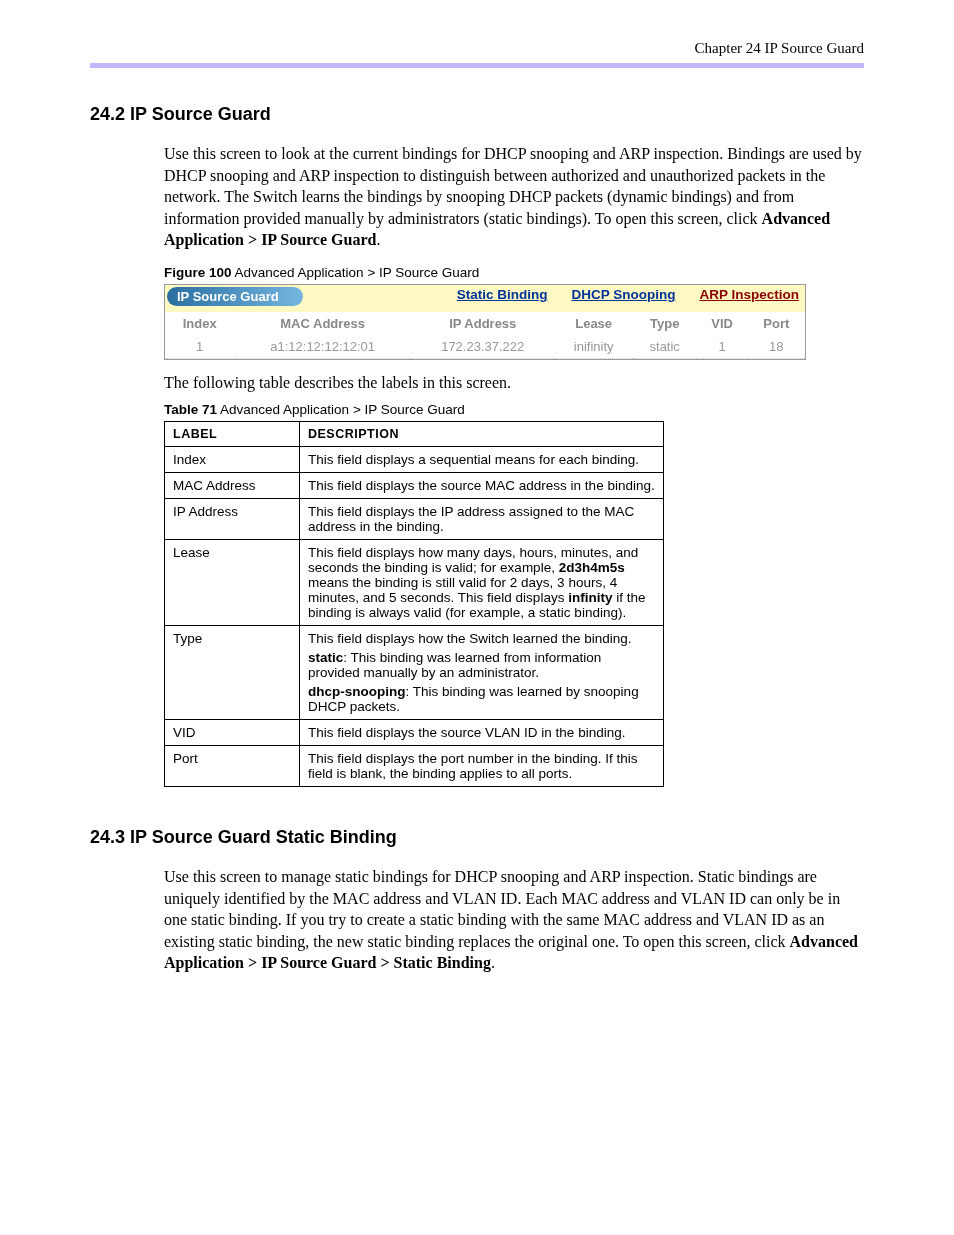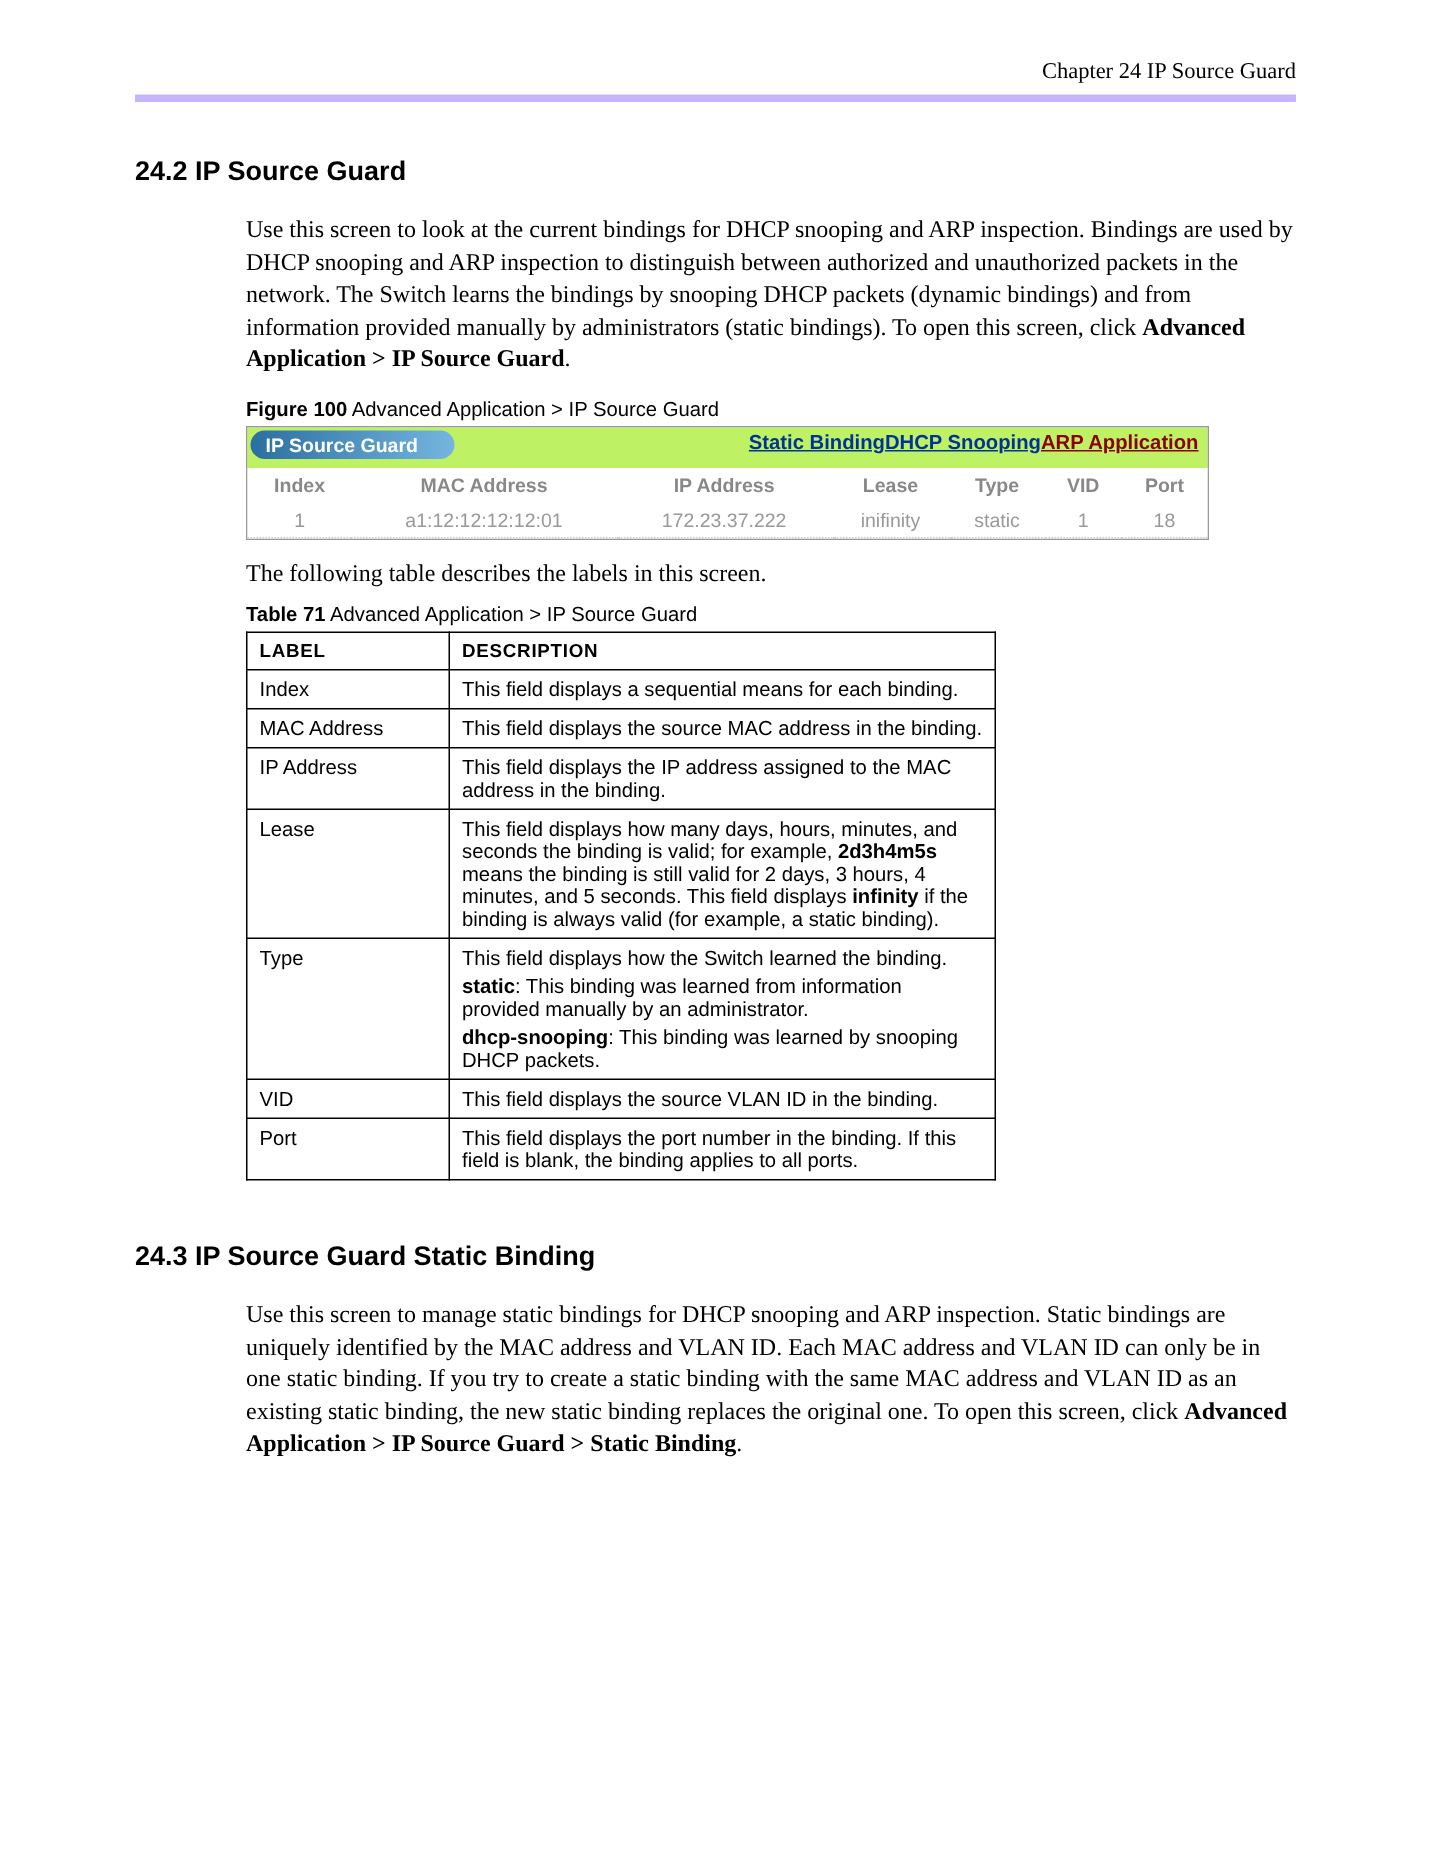--- a/index.html
+++ b/index.html
@@ -47,33 +47,34 @@
     background: #f5f5f5;
     font-family: Arial, Helvetica, sans-serif;
     font-size: 13px;
     color: #888;
   }
   .ss-titlebar {
     display: flex;
     align-items: flex-start;
     justify-content: space-between;
     padding: 2px 6px 6px 2px;
-    background: #bef264;
+    background: #fef9c3;
   }
   .ss-tab {
     background: linear-gradient(to right, #2a6fa0, #75b6e0);
     color: #fff;
     padding: 2px 24px 2px 10px;
     border-radius: 10px 10px 10px 10px / 10px 10px 10px 10px;
     font-weight: bold;
     font-size: 13px;
     display: inline-block;
   }
   .ss-links {
     display: flex;
+    gap: 24px;
     font-size: 13.5px;
   }
   .ss-link {
     color: #003399;
     text-decoration: underline;
     font-weight: bold;
   }
   .ss-link.red {
     color: #8b0000;
   }
@@ -146,21 +147,21 @@
   <div class="figure-caption">
     <b>Figure 100</b><span>   Advanced Application &gt; IP Source Guard</span>
   </div>
 
   <div class="screenshot-box">
     <div class="ss-titlebar">
       <span class="ss-tab">IP Source Guard</span>
       <div class="ss-links">
         <span class="ss-link">Static Binding</span>
         <span class="ss-link">DHCP Snooping</span>
-        <span class="ss-link red">ARP Application</span>
+        <span class="ss-link red">ARP Inspection</span>
       </div>
     </div>
     <table class="ss-table">
       <tbody>
           <tr>
         <th>Index</th>
         <th>MAC Address</th>
         <th>IP Address</th>
         <th>Lease</th>
         <th>Type</th>

